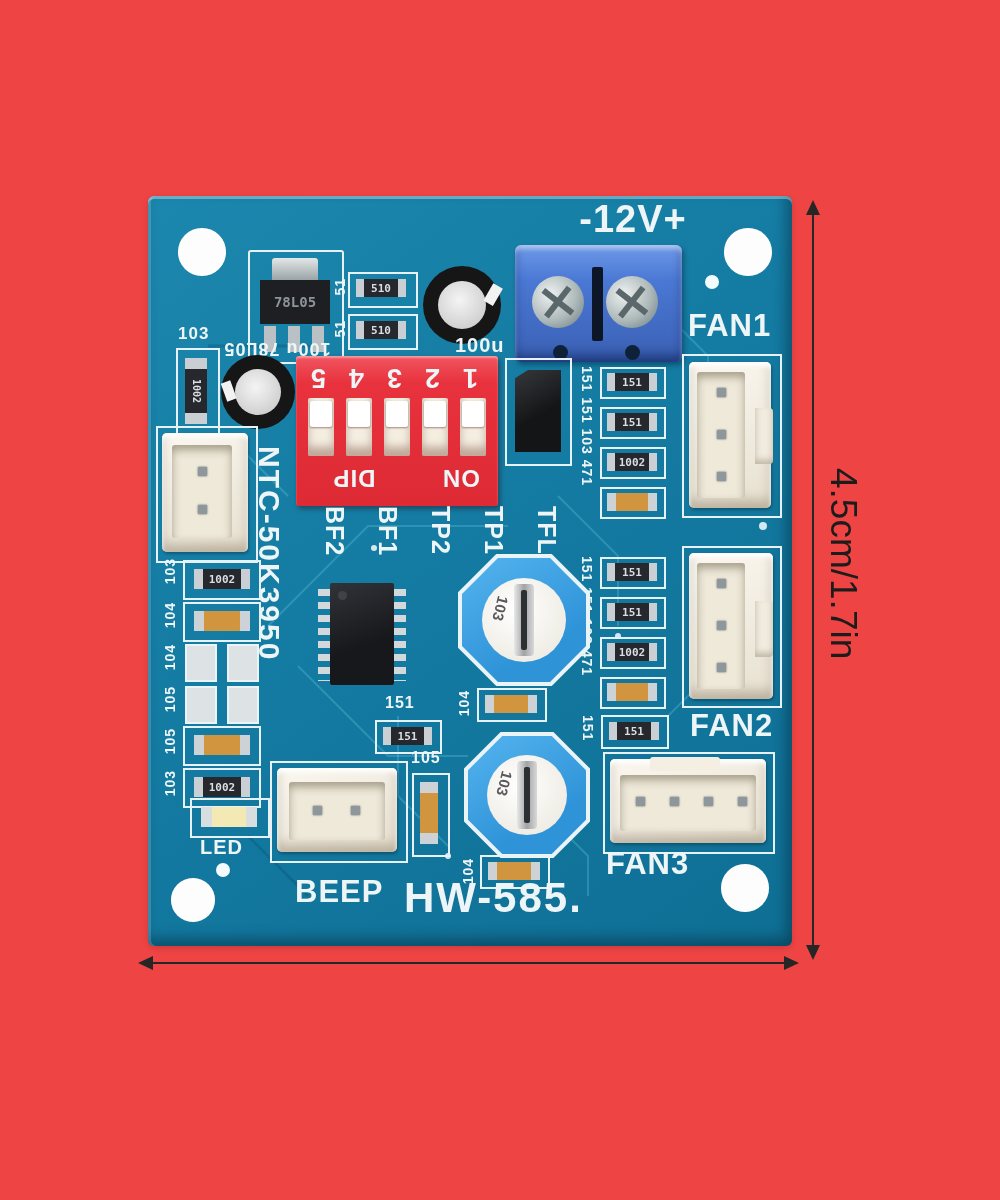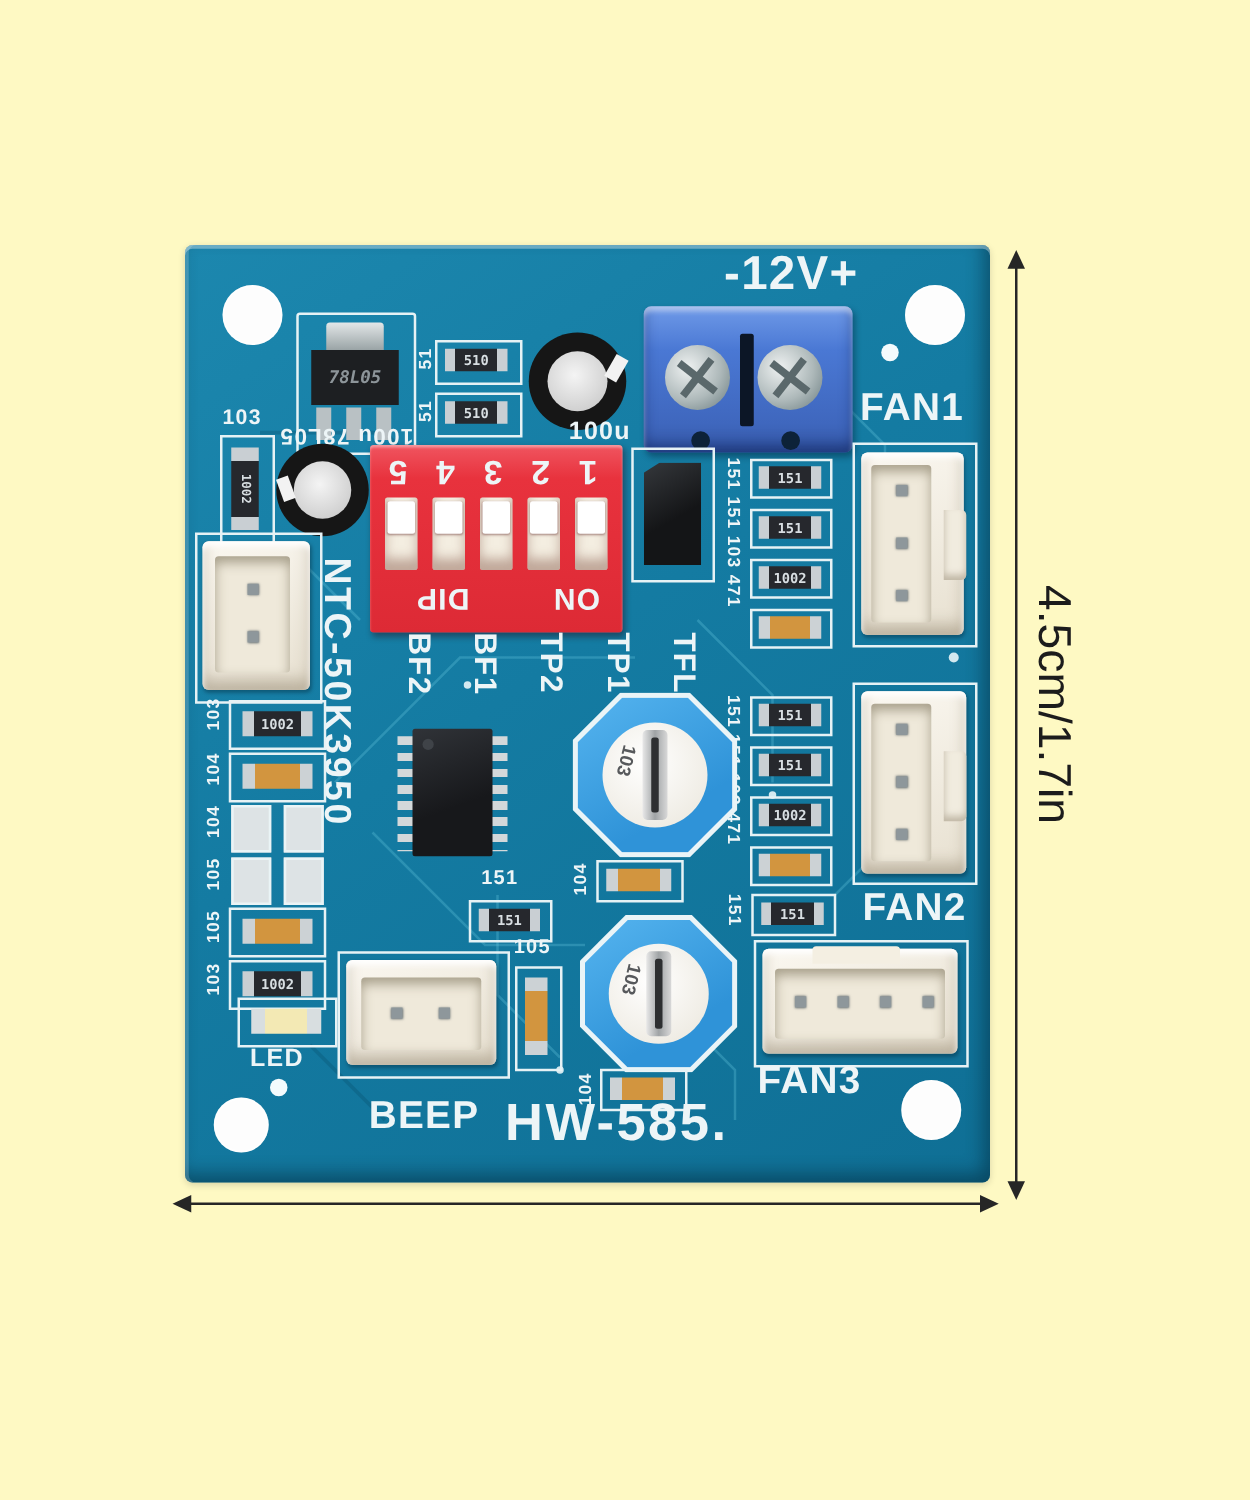--- a/index.html
+++ b/index.html
@@ -1,16 +1,16 @@
 <!DOCTYPE html>
 <html><head>
 <meta charset="utf-8">
 <style>
   html,body{margin:0;padding:0;background:#ffffff;}
-  #canvas{position:relative;width:1000px;height:1200px;background:#fef9c3;overflow:hidden;
+  #canvas{position:relative;width:1000px;height:1200px;background:#ef4444;overflow:hidden;
           font-family:"Liberation Sans",sans-serif;}
   .abs{position:absolute;}
   .silk{color:#edf5f7;font-weight:bold;font-family:"Liberation Sans",sans-serif;letter-spacing:1px;}
   .vtext{writing-mode:vertical-rl;}
   .vflip{writing-mode:vertical-rl;transform:rotate(180deg);}
   .r180{transform:rotate(180deg);}
   .box{border:2px solid #e6f2f5;}
   .hole{background:#fdfdfd;border-radius:50%;box-shadow:0 0 0 2px rgba(255,255,255,.35) inset;}
   .dot{background:#f4fbfd;border-radius:50%;}
   .pcb{background:linear-gradient(145deg,#1c87ae 0%,#147ba2 45%,#0f6f95 100%);
@@ -88,21 +88,21 @@
     <div class="abs" style="left:367px;top:49px;width:167px;height:117px;border-radius:6px;
                 background:linear-gradient(180deg,#6f9ae8 0%,#4a78d4 30%,#3f67be 80%,#3559a8 100%);
                 box-shadow:inset 0 4px 4px rgba(255,255,255,.45), inset 0 -6px 10px rgba(10,25,80,.5), 2px 3px 5px rgba(0,25,45,.4);">
       <div class="abs" style="left:77px;top:22px;width:11px;height:74px;background:#0c1626;border-radius:2px;"></div>
       <div class="abs screw" style="left:17px;top:31px;width:52px;height:52px;"></div>
       <div class="abs screw" style="left:91px;top:31px;width:52px;height:52px;"></div>
       <div class="abs" style="left:38px;top:100px;width:15px;height:15px;border-radius:50%;background:#0d2238;"></div>
       <div class="abs" style="left:110px;top:100px;width:15px;height:15px;border-radius:50%;background:#0d2238;"></div>
     </div>
 
-    <div class="abs box" style="left:89px;top:54px;width:92px;height:110px;border-radius:3px;font-style:italic;">
+    <div class="abs box" style="left:100px;top:54px;width:92px;height:110px;border-radius:3px;">
       <div class="abs" style="left:22px;top:6px;width:46px;height:22px;background:linear-gradient(180deg,#e3e7e8,#9aa4a6);border-radius:3px 3px 0 0;"></div>
       <div class="abs chip" style="left:10px;top:28px;width:70px;height:44px;background:#1d1f22;color:#8d959a;font-size:14px;letter-spacing:0;">78L05</div>
       <div class="abs" style="left:14px;top:74px;width:12px;height:26px;background:#b9c1c4;"></div>
       <div class="abs" style="left:38px;top:74px;width:12px;height:26px;background:#b9c1c4;"></div>
       <div class="abs" style="left:62px;top:74px;width:12px;height:26px;background:#b9c1c4;"></div>
     </div>
 
     <div class="abs silk" style="left:30px;top:128px;font-size:17px;">103</div>
     <div class="abs box" style="left:28px;top:152px;width:40px;height:86px;">
       <div class="abs chip res-v" style="left:7px;top:8px;width:22px;height:66px;">

